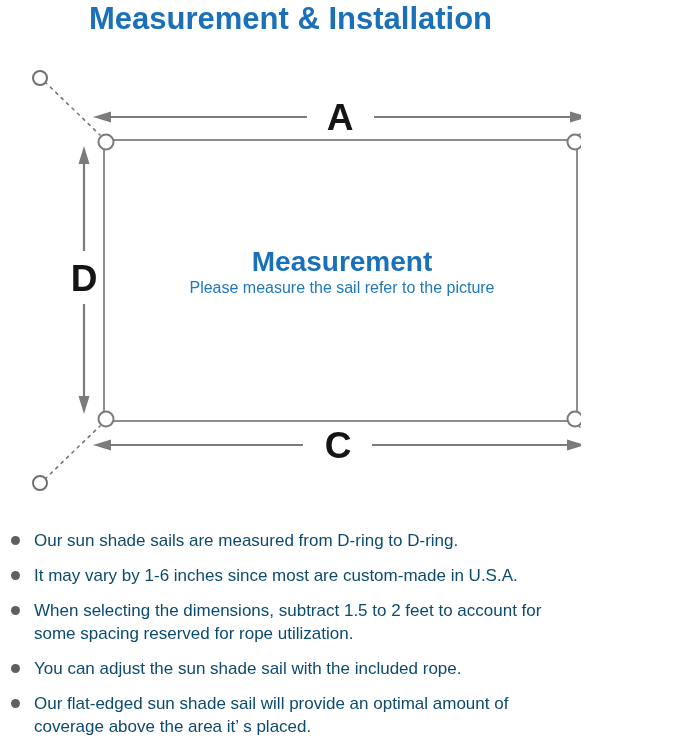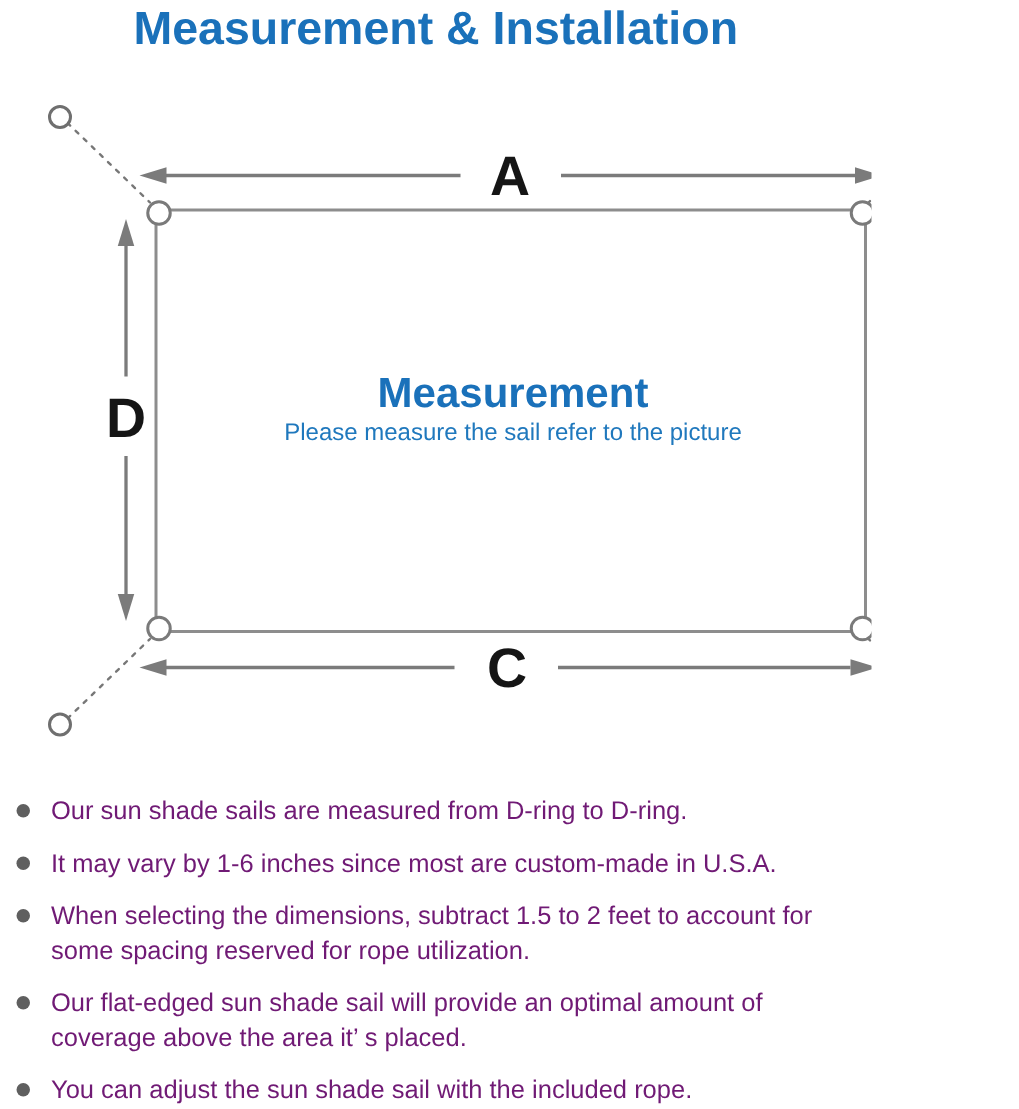--- a/index.html
+++ b/index.html
@@ -38,21 +38,21 @@
     left: 10px;
     right: 5px;
     margin: 0;
     padding: 0;
     list-style: none;
   }
   .notes li {
     display: flex;
     align-items: flex-start;
     margin-bottom: 12px;
-    color: #701a75;
+    color: #0c4a6e;
     font-size: 17px;
     line-height: 23px;
   }
   .notes .dot {
     flex: 0 0 auto;
     width: 9px;
     height: 9px;
     border-radius: 50%;
     background: #5f5f5f;
     margin: 7px 14px 0 1px;
@@ -134,21 +134,21 @@
     <li>
       <span class="dot"></span>
       <span>It may vary by 1-6 inches since most are custom-made in U.S.A.</span>
     </li>
     <li>
       <span class="dot"></span>
       <span>When selecting the dimensions, subtract 1.5 to 2 feet to account for some spacing reserved for rope utilization.</span>
     </li>
     <li>
       <span class="dot"></span>
-      <span>Our flat-edged sun shade sail will provide an optimal amount of coverage above the area it’ s placed.</span>
+      <span>You can adjust the sun shade sail with the included rope.</span>
     </li>
     <li>
       <span class="dot"></span>
-      <span>You can adjust the sun shade sail with the included rope.</span>
+      <span>Our flat-edged sun shade sail will provide an optimal amount of coverage above the area it’ s placed.</span>
     </li>
   </ul>
 
 </div>
 
 </body></html>

